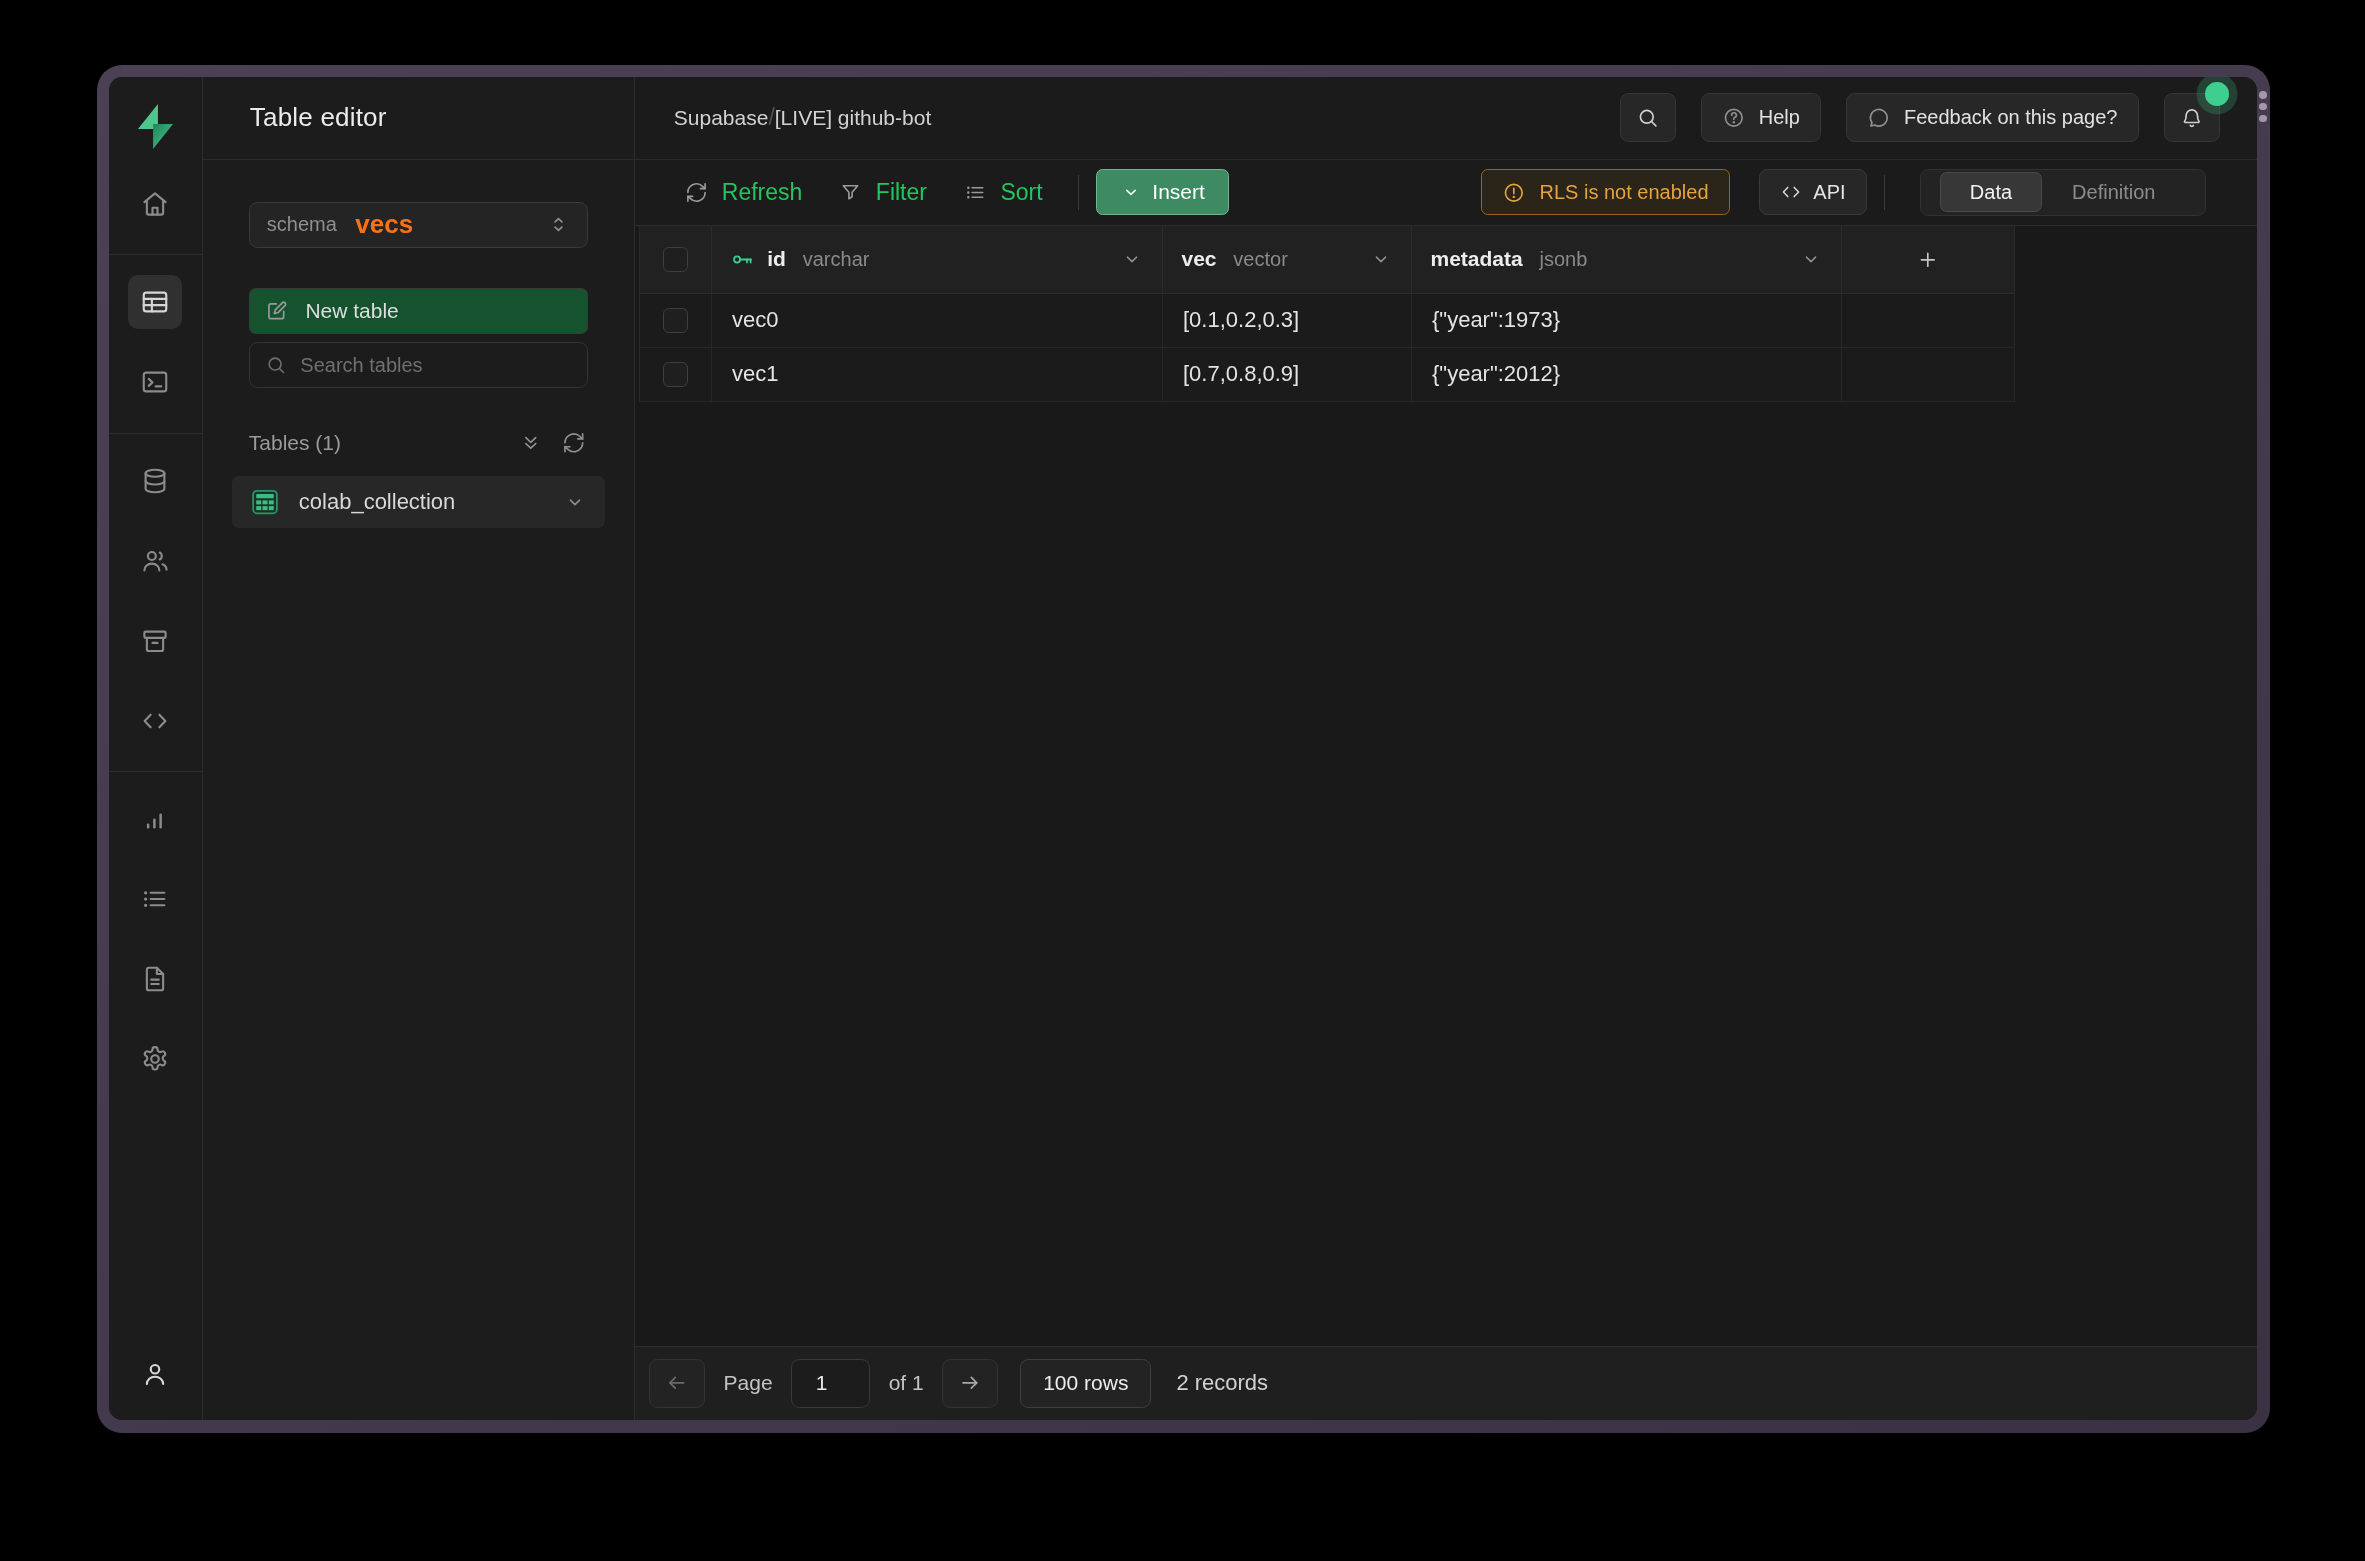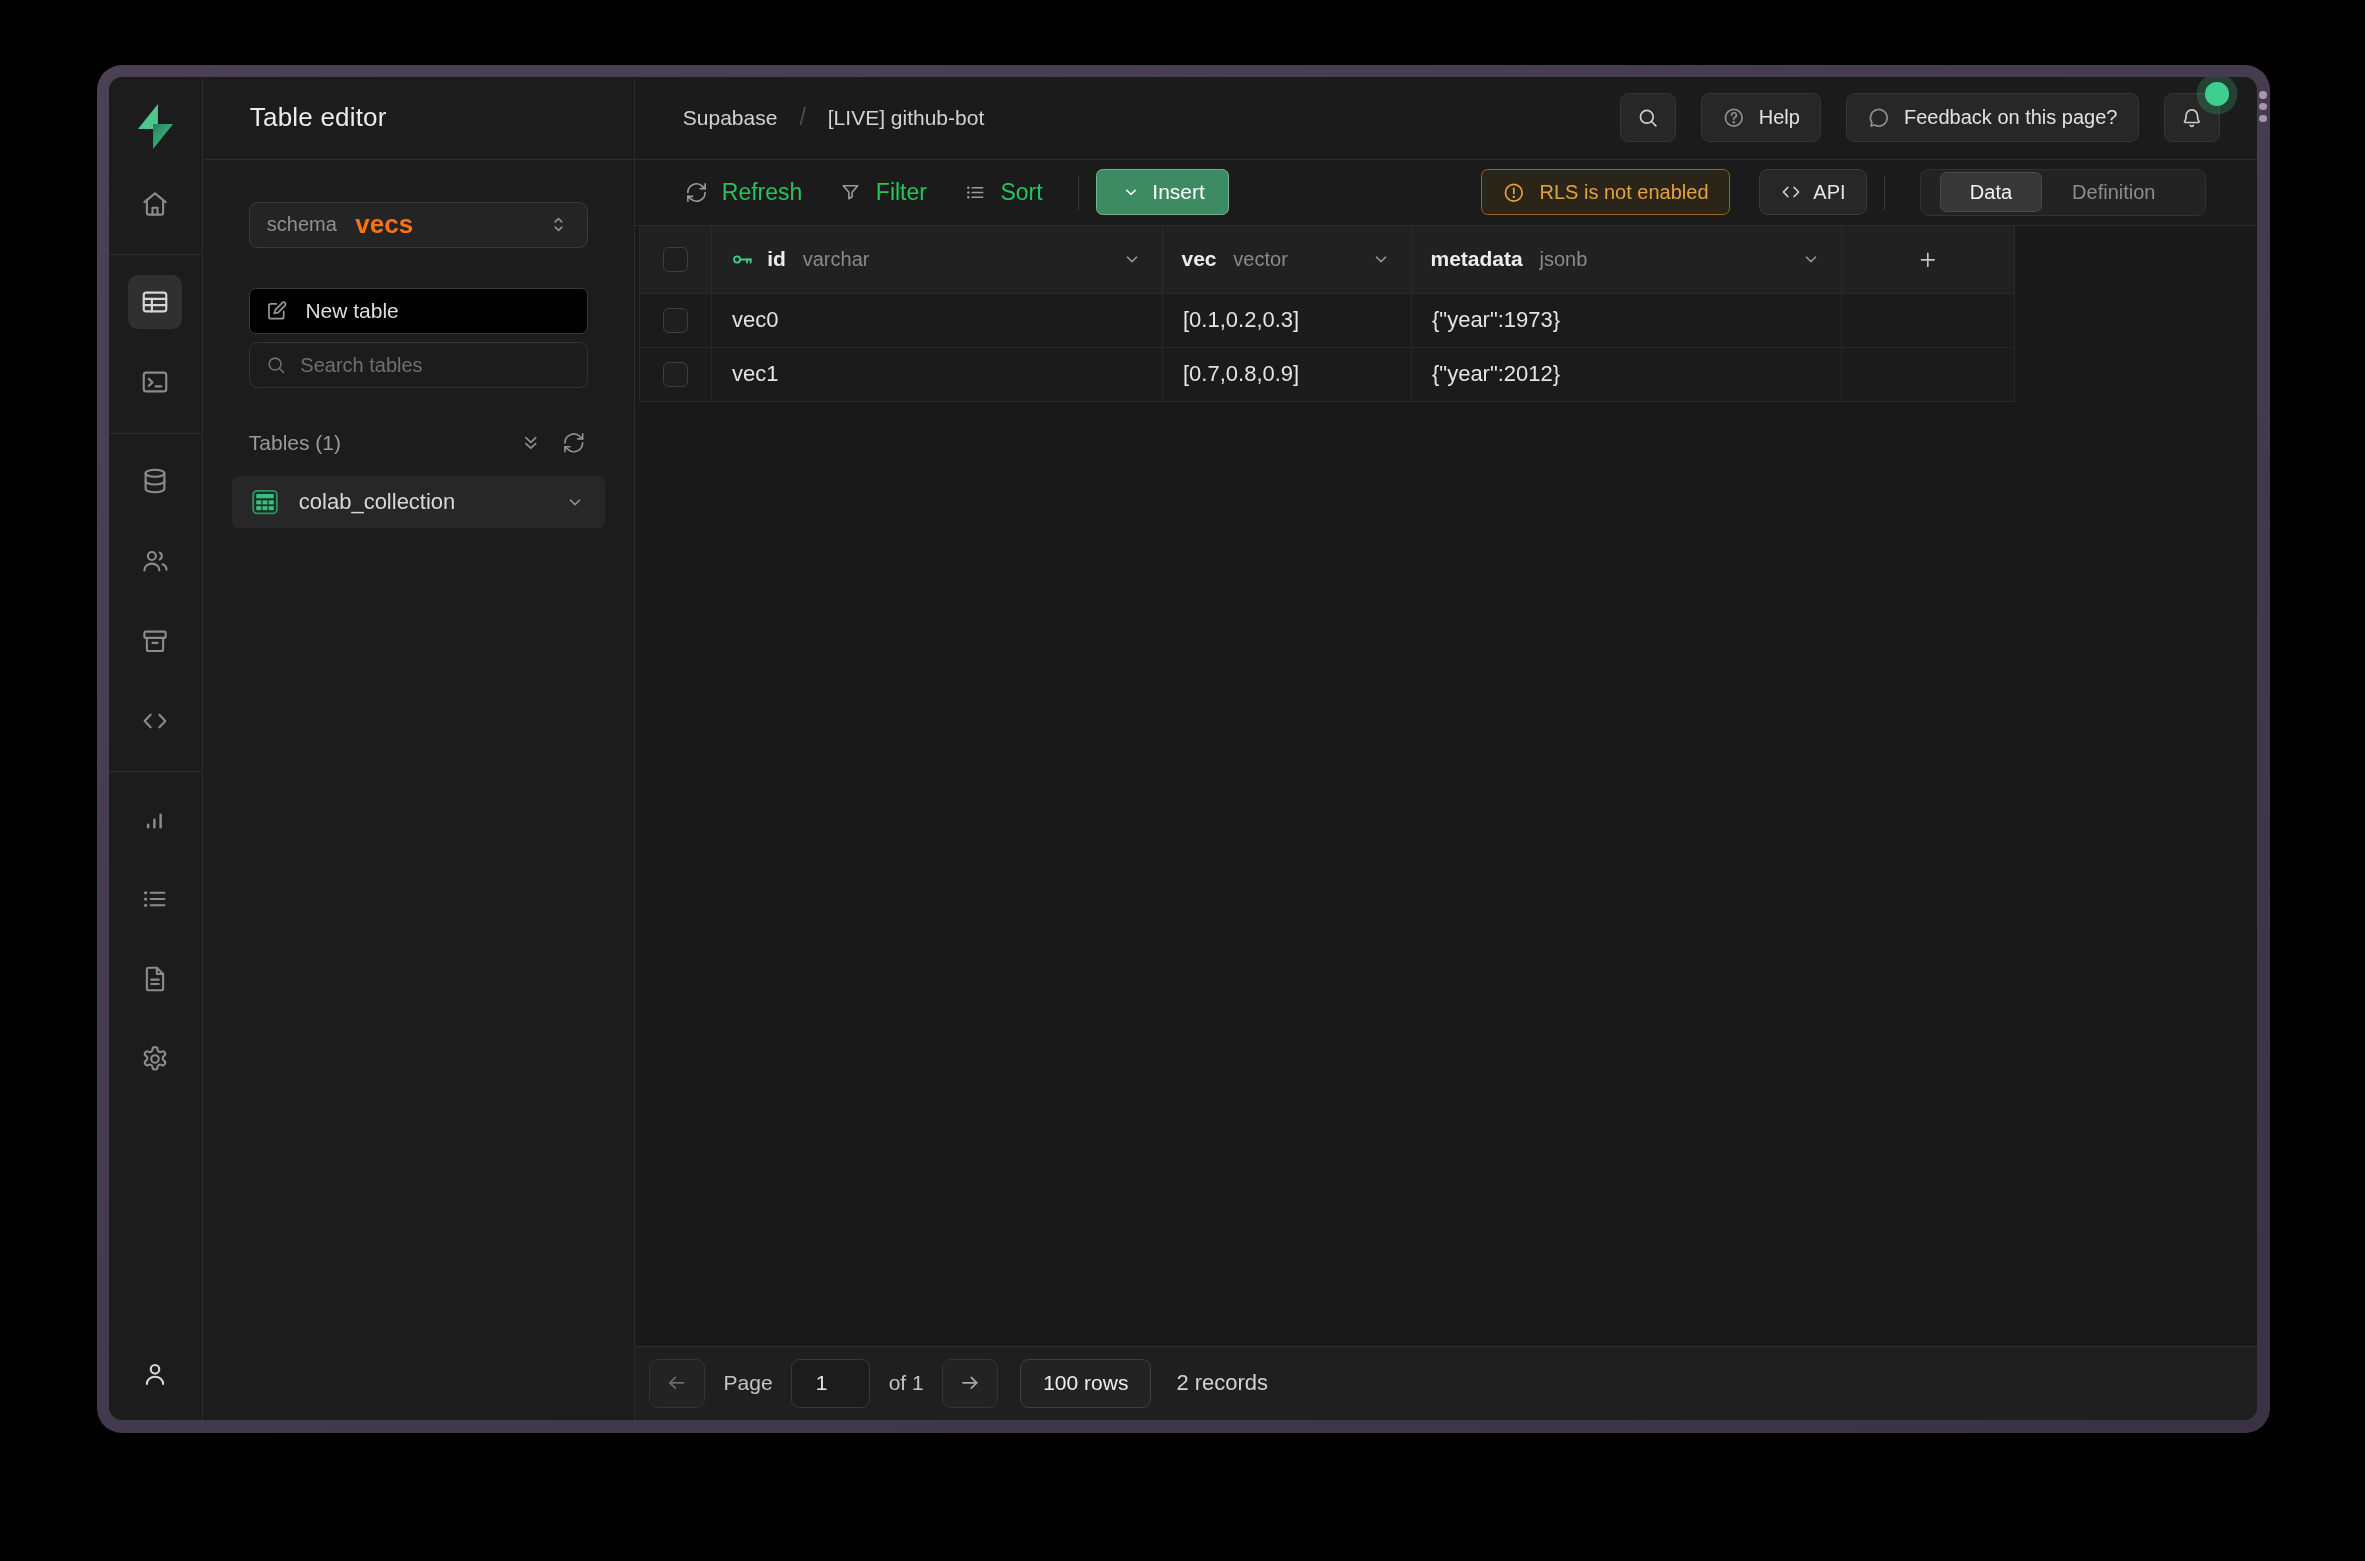--- a/index.html
+++ b/index.html
@@ -40,21 +40,21 @@
   
   .panel { width: 432px; border-right: 0.8px solid #2c2c2c; flex-shrink: 0; display: flex; flex-direction: column; background: #1c1c1c; }
   .panel-header { height: 83px; border-bottom: 0.8px solid #2c2c2c; display: flex; align-items: center; padding: 0 47px; flex-shrink: 0; }
   .panel-title { font-size: 26px; font-weight: 400; color: #ebebeb; letter-spacing: 0.2px; }
   .panel-body { padding: 42px 46px 0; display: flex; flex-direction: column; }
   .schema-select { height: 46px; border: 0.8px solid #3a3a3a; background: #242424; border-radius: 8.4px;
                    display: flex; align-items: center; padding: 0 17px; gap: 18.5px; cursor: pointer; }
   .schema-label { color: #8f8f8f; font-size: 20px; }
   .schema-value { color: #f97316; font-size: 26px; font-weight: 700; }
   .schema-select .updown { margin-left: auto; width: 23px; height: 23px; color: #8f8f8f; }
-  .new-table { margin-top: 40px; height: 46px; background: #000000; border: 0.8px solid #3a3a3a; border-radius: 6.7px;
+  .new-table { margin-top: 40px; height: 46px; background: #14532d; border: 0.8px solid #3a3a3a; border-radius: 6.7px;
                display: flex; align-items: center; gap: 17px; padding: 0 15px; color: #dedede; font-size: 21px; cursor: pointer; font-family: inherit; }
   .new-table svg { width: 23.6px; height: 23.6px; color: #9a9a9a; }
   .search-tables { margin-top: 8.4px; height: 46px; border: 0.8px solid #343434; border-radius: 8.4px;
                    display: flex; align-items: center; gap: 13.5px; padding: 0 15px; background: transparent; }
   .search-tables svg { width: 22px; height: 22px; color: #6f6f6f; flex-shrink: 0; }
   .search-tables input { background: transparent; border: 0; outline: 0; color: #d0d0d0; font-size: 20px; width: 100%; font-family: inherit; }
   .search-tables input::placeholder { color: #6f6f6f; }
   .tables-heading { margin-top: 40px; display: flex; align-items: center; color: #9a9a9a; font-size: 21px; }
   .tables-heading .spacer { flex: 1; }
   .heading-icon-btn { background: none; border: 0; color: #8f8f8f; width: 29px; height: 29px; margin-left: 13.5px;
@@ -62,21 +62,21 @@
   .heading-icon-btn svg { width: 23.6px; height: 23.6px; }
   .table-item { margin: 18.5px -17px 0; height: 52px; background: #272727; border-radius: 6.7px;
                 display: flex; align-items: center; padding: 0 18.5px; gap: 18.5px; cursor: pointer; }
   .collection-icon { width: 30px; height: 30px; flex-shrink: 0; }
   .table-item .name { font-size: 22px; color: #d8d8d8; }
   .table-item .chev { margin-left: auto; width: 22px; height: 22px; color: #8f8f8f; }
 
   
   .main { flex: 1; display: flex; flex-direction: column; min-width: 0; background: #1b1b1b; }
   .topbar { height: 83px; border-bottom: 0.8px solid #2c2c2c; display: flex; align-items: center; padding: 0 37px 0 39px; flex-shrink: 0; }
-  .crumbs { display: flex; align-items: center; gap: 22px; font-size: 21px; color: #d2d2d2; margin-left: 9px; }
+  .crumbs { display: flex; align-items: center; font-size: 21px; color: #d2d2d2; }
   .crumb { cursor: pointer; }
   .crumb-sep { color: #4f4f4f; font-size: 23px; }
   .topbar-actions { margin-left: auto; display: flex; align-items: center; gap: 25px; }
   .tb-btn { height: 49px; background: #272727; border: 0.8px solid #363636; border-radius: 8.4px;
             display: flex; align-items: center; gap: 13.5px; padding: 0 20px; color: #e2e2e2; font-size: 20px; cursor: pointer; font-family: inherit; }
   .tb-btn.icon-only { width: 56px; justify-content: center; padding: 0; }
   .tb-btn svg { width: 23.6px; height: 23.6px; color: #cfcfcf; }
   .tb-btn svg.dim { color: #8f8f8f; }
   .bell-wrap { position: relative; }
   .notif-dot { position: absolute; top: -11px; right: -9.3px; width: 23.6px; height: 23.6px; border-radius: 50%;

